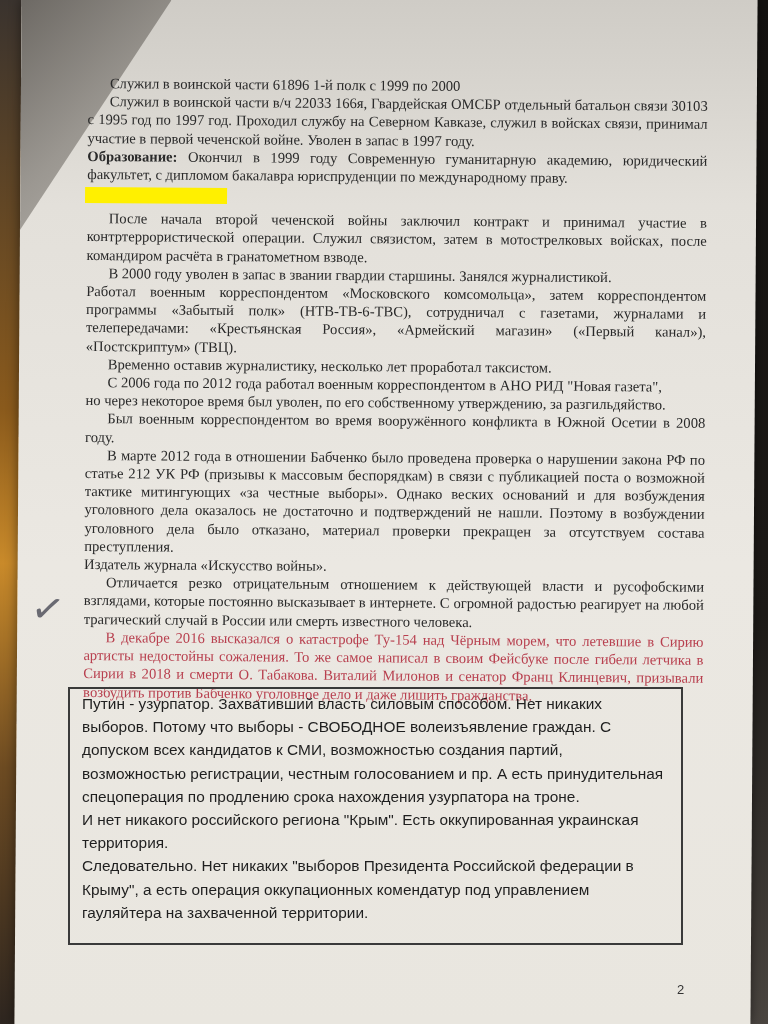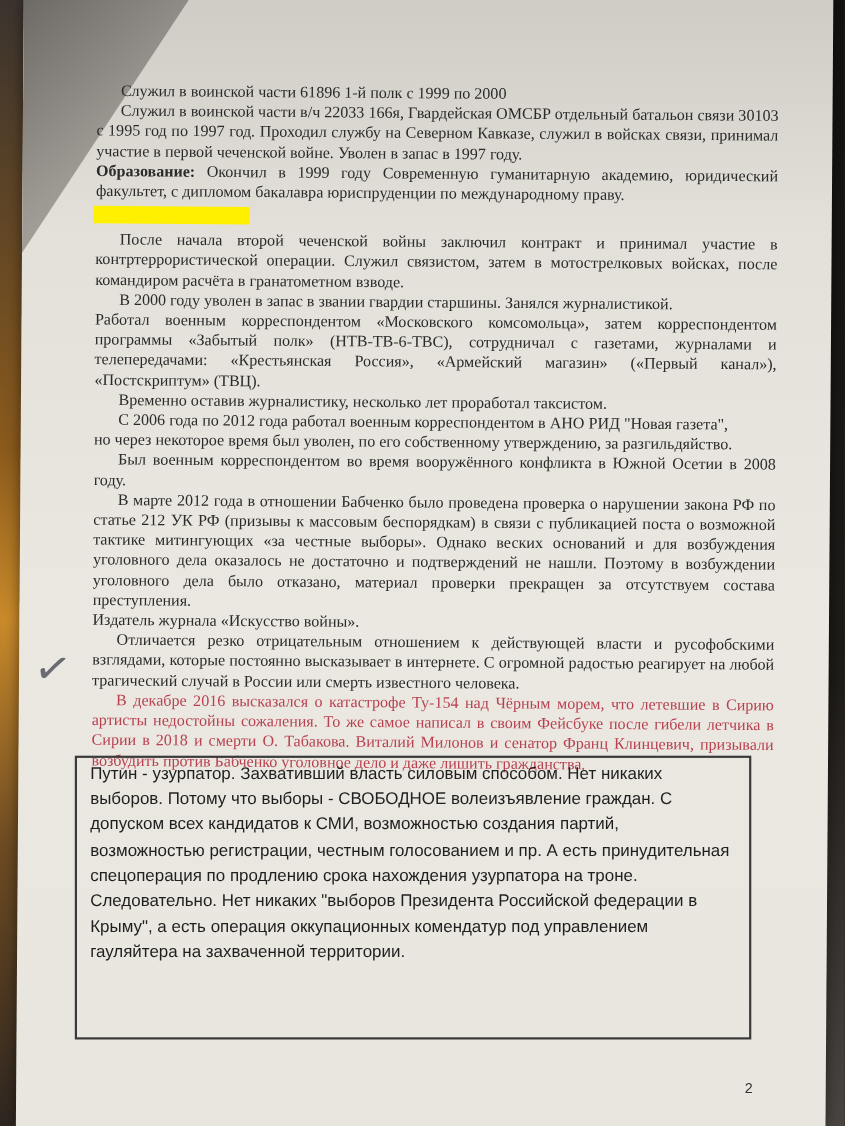--- a/index.html
+++ b/index.html
@@ -84,16 +84,17 @@
   <p class="indent">В марте 2012 года в отношении Бабченко было проведена проверка о нарушении закона РФ по статье 212 УК РФ (призывы к массовым беспорядкам) в связи с публикацией поста о возможной тактике митингующих «за честные выборы». Однако веских оснований и для возбуждения уголовного дела оказалось не достаточно и подтверждений не нашли. Поэтому в возбуждении уголовного дела было отказано, материал проверки прекращен за отсутствуем состава преступления.</p>
   <p>Издатель журнала «Искусство войны».</p>
   <p class="indent">Отличается резко отрицательным отношением к действующей власти и русофобскими взглядами, которые постоянно высказывает в интернете. С огромной радостью реагирует на любой трагический случай в России или смерть известного человека.</p>
   <p class="indent red">В декабре 2016 высказался о катастрофе Ту-154 над Чёрным морем, что летевшие в Сирию артисты недостойны сожаления. То же самое написал в своим Фейсбуке после гибели летчика в Сирии в 2018 и смерти О. Табакова. Виталий Милонов и сенатор Франц Клинцевич, призывали возбудить против Бабченко уголовное дело и даже лишить гражданства.</p>
 </div>
 
 <div class="checkmark">✓</div>
 
 <div class="box">
   <p>Путин - узурпатор. Захвативший власть силовым способом. Нет никаких выборов. Потому что выборы - СВОБОДНОЕ волеизъявление граждан. С допуском всех кандидатов к СМИ, возможностью создания партий, возможностью регистрации, честным голосованием и пр. А есть принудительная спецоперация по продлению срока нахождения узурпатора на троне.</p>
+  <p>И нет никакого российского региона "Крым". Есть оккупированная украинская территория.</p>
   <p>Следовательно. Нет никаких "выборов Президента Российской федерации в Крыму", а есть операция оккупационных комендатур под управлением гауляйтера на захваченной территории.</p>
 </div>
 
 <div class="page-num">2</div>
 
 </body></html>

